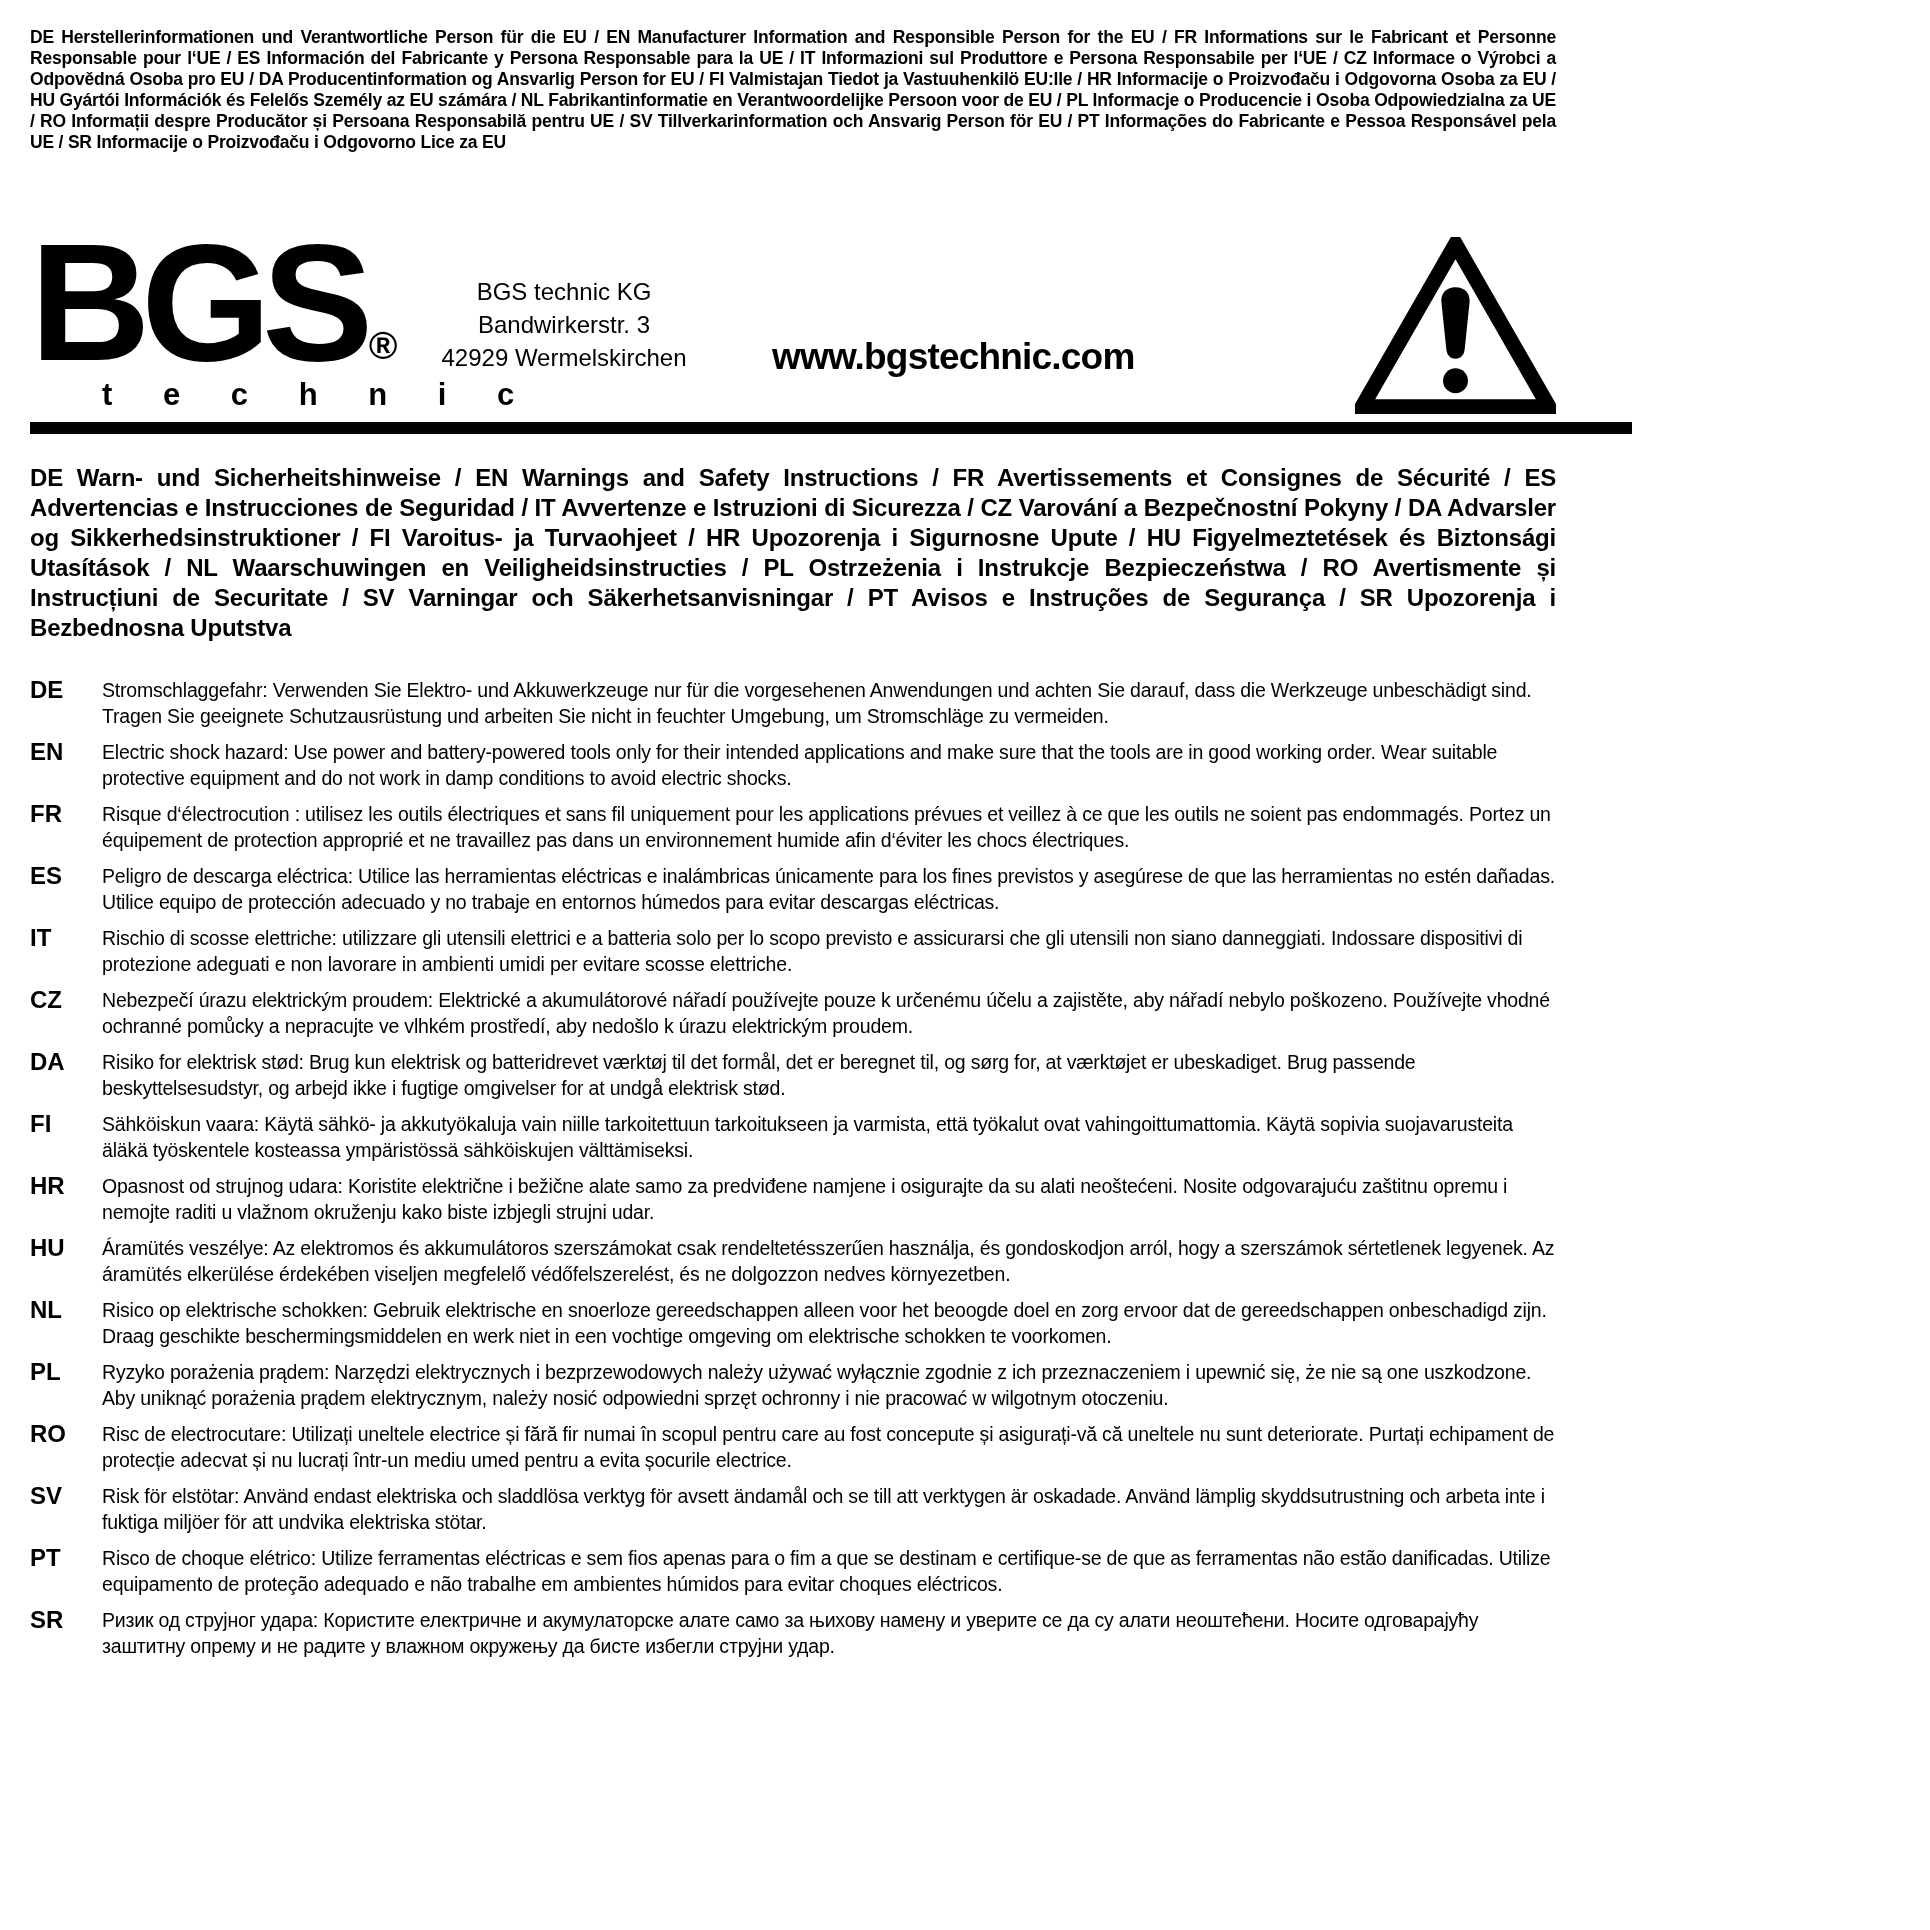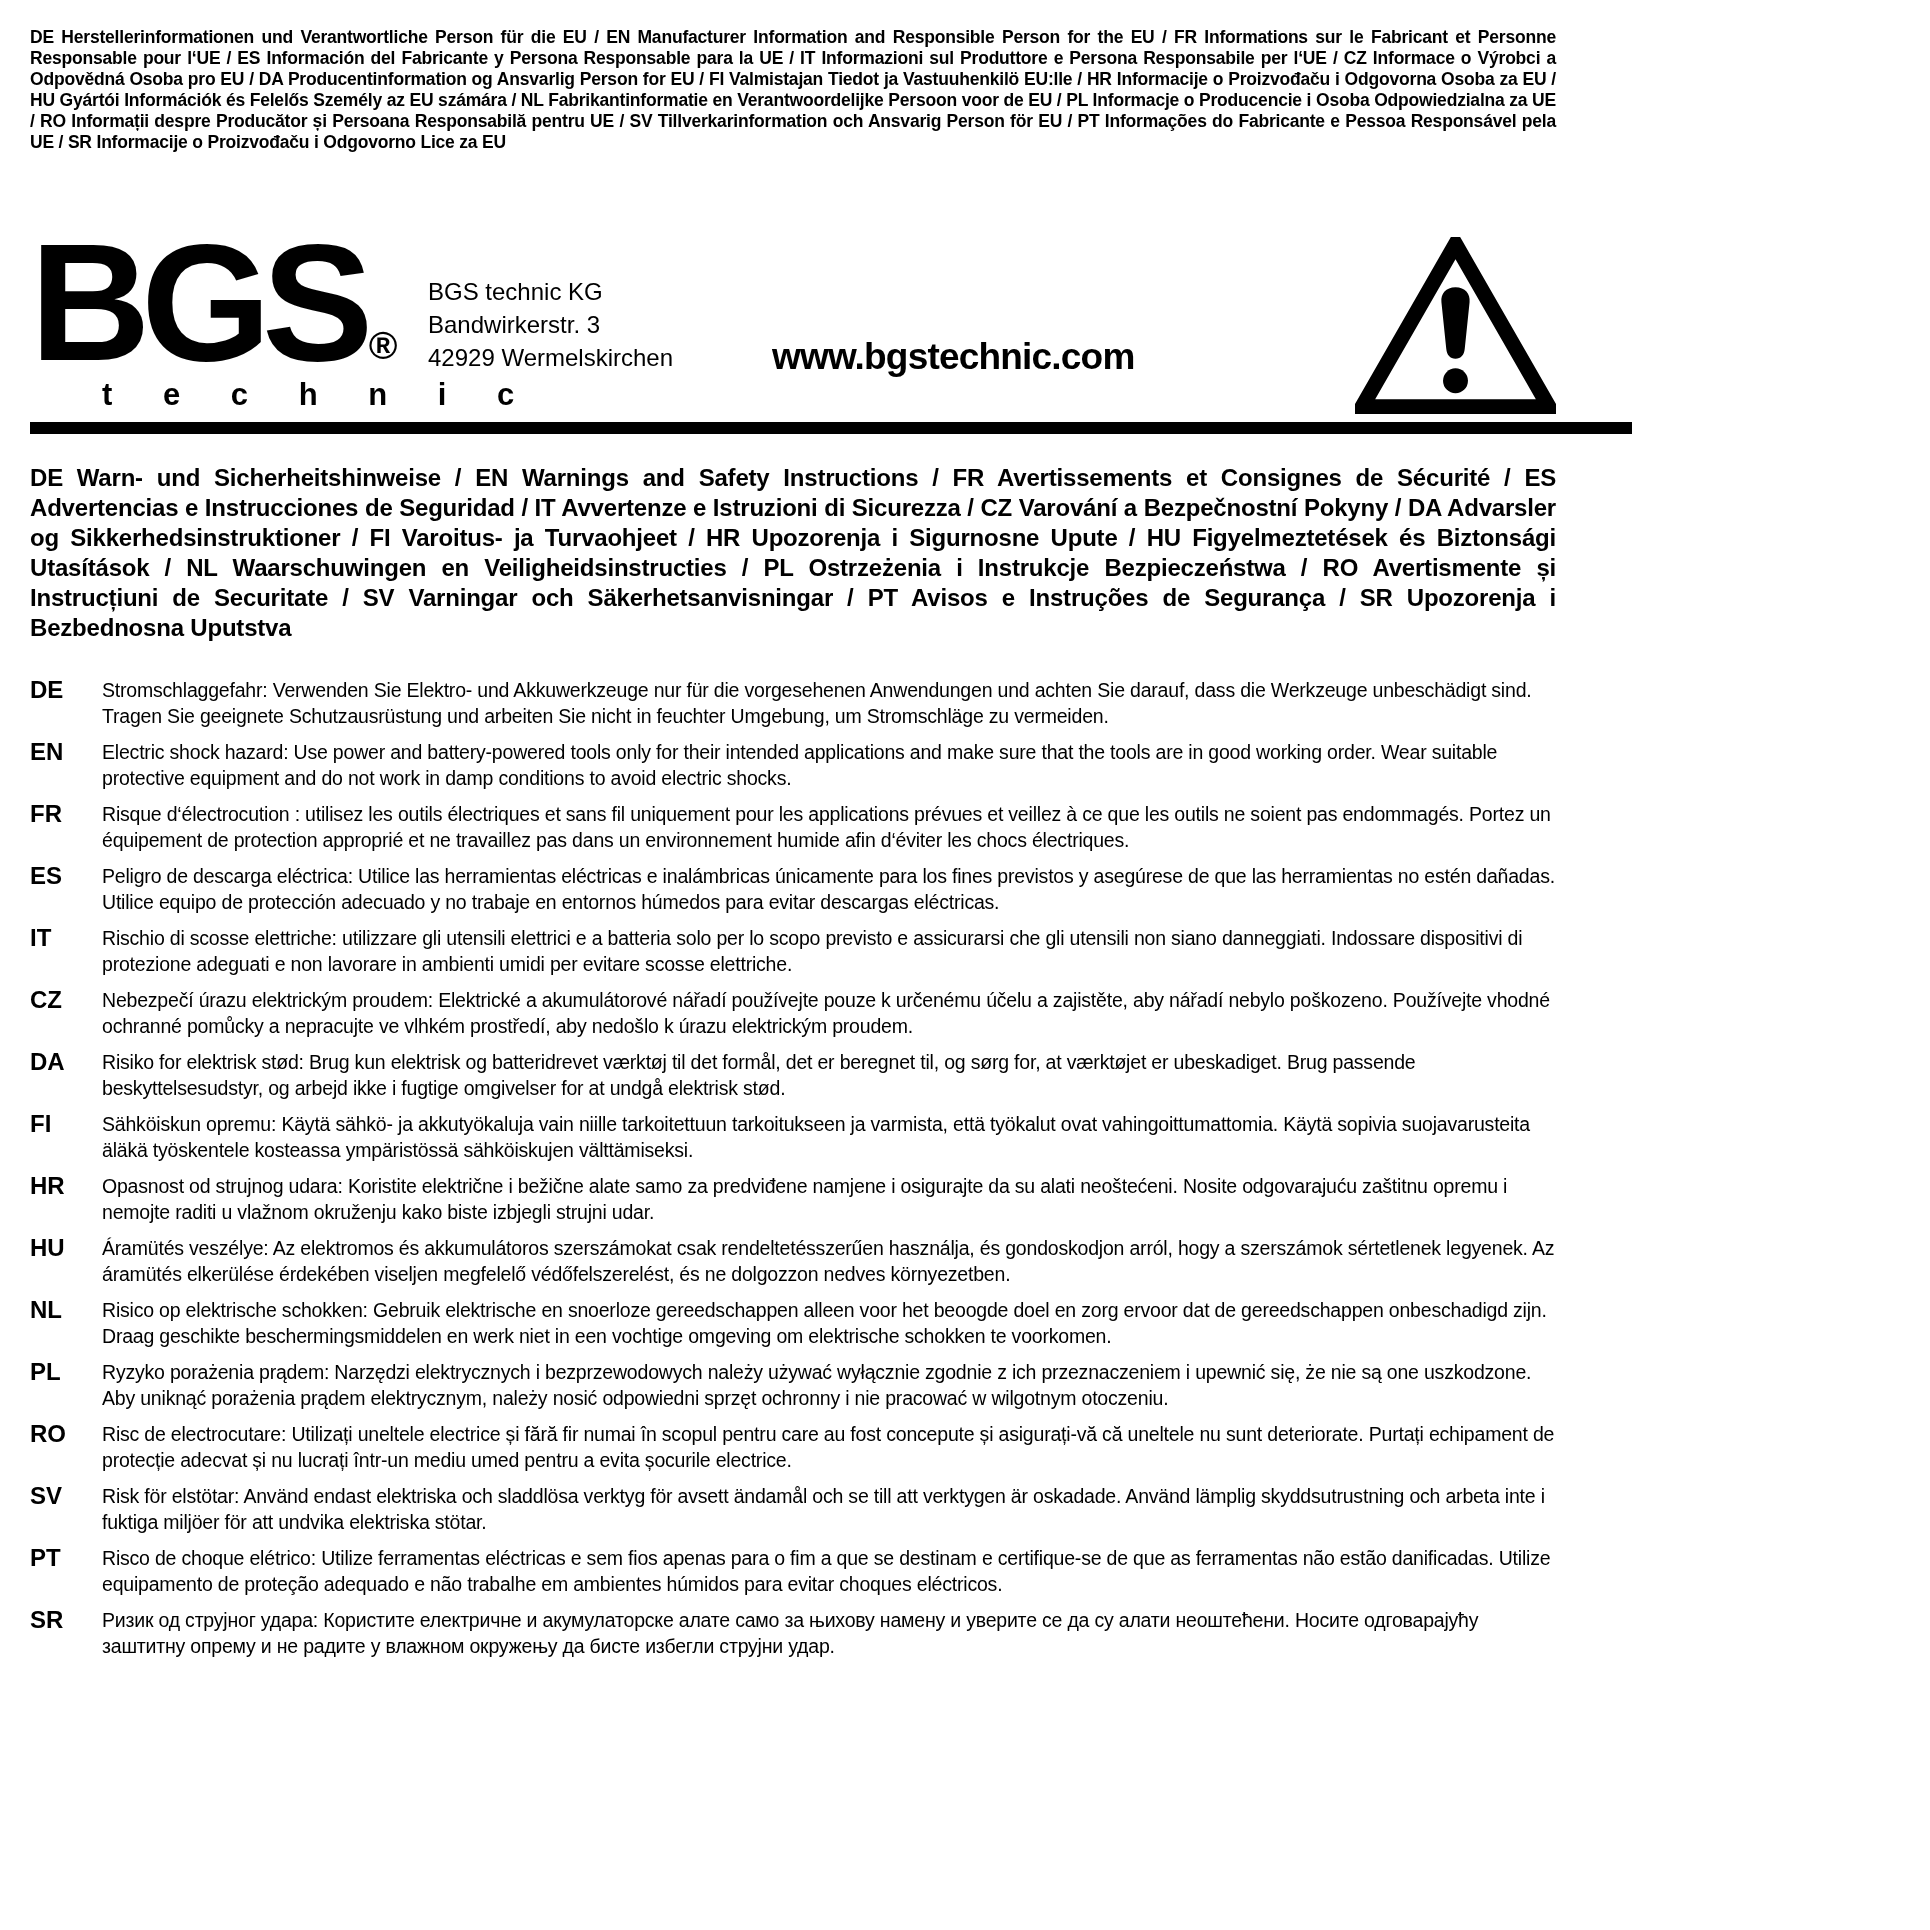--- a/index.html
+++ b/index.html
@@ -19,21 +19,21 @@
     letter-spacing: -0.2px; text-align: justify;
   }
   .company-row { display: flex; align-items: flex-start; margin-top: 86px; height: 182px; }
   .logo { width: 342px; flex: none; }
   .logo-main {
     display: flex; align-items: flex-end;
     font-weight: 700; font-size: 167px; line-height: 126px; letter-spacing: -9.3px;
   }
   .logo-reg { font-size: 39px; font-weight: 700; letter-spacing: 0; line-height: 39px; margin-left: 4.7px; margin-top: -1.6px; }
   .logo-sub { font-weight: 700; font-size: 31px; letter-spacing: 21px; margin-top: 12.5px; padding-left: 72px; white-space: nowrap; }
-  .addr { margin-top: 36px; margin-left: 56px; width: 272px; flex: none; font-size: 24px; line-height: 33px; }
+  .addr { margin-top: 36px; margin-left: 56px; width: 272px; flex: none; font-size: 24px; line-height: 33px; text-align: center; }
   .contact { margin-top: 36px; margin-left: 100px; width: 304px; flex: none; font-size: 24px; line-height: 33px; }
   .website { margin-top: 97px; margin-left: 72px; flex: none; font-weight: 700; font-size: 37px; letter-spacing: -0.8px; }
   .triangle { margin-left: auto; flex: none; margin-top: -1.6px; }
   .divider { height: 11.7px; background: #000; width: 1602px; margin-top: 1.6px; }
   .heading-para {
     margin-top: 29px;
     font-weight: 700; font-size: 24px; line-height: 30px;
     letter-spacing: -0.2px; text-align: justify;
   }
   .warnings { margin-top: 34px; }
@@ -103,21 +103,21 @@
     <div class="entry">
       <div class="code">CZ</div>
       <div class="text">Nebezpečí úrazu elektrickým proudem: Elektrické a akumulátorové nářadí používejte pouze k určenému účelu a zajistěte, aby nářadí nebylo poškozeno. Používejte vhodné ochranné pomůcky a nepracujte ve vlhkém prostředí, aby nedošlo k úrazu elektrickým proudem.</div>
     </div>
     <div class="entry">
       <div class="code">DA</div>
       <div class="text">Risiko for elektrisk stød: Brug kun elektrisk og batteridrevet værktøj til det formål, det er beregnet til, og sørg for, at værktøjet er ubeskadiget. Brug passende beskyttelsesudstyr, og arbejd ikke i fugtige omgivelser for at undgå elektrisk stød.</div>
     </div>
     <div class="entry">
       <div class="code">FI</div>
-      <div class="text">Sähköiskun opremu: Käytä sähkö- ja akkutyökaluja vain niille tarkoitettuun tarkoitukseen ja varmista, että työkalut ovat vahingoittumattomia. Käytä sopivia suojavarusteita äläkä työskentele kosteassa ympäristössä sähköiskujen välttämiseksi.</div>
+      <div class="text">Sähköiskun vaara: Käytä sähkö- ja akkutyökaluja vain niille tarkoitettuun tarkoitukseen ja varmista, että työkalut ovat vahingoittumattomia. Käytä sopivia suojavarusteita äläkä työskentele kosteassa ympäristössä sähköiskujen välttämiseksi.</div>
     </div>
     <div class="entry">
       <div class="code">HR</div>
       <div class="text">Opasnost od strujnog udara: Koristite električne i bežične alate samo za predviđene namjene i osigurajte da su alati neoštećeni. Nosite odgovarajuću zaštitnu opremu i nemojte raditi u vlažnom okruženju kako biste izbjegli strujni udar.</div>
     </div>
     <div class="entry">
       <div class="code">HU</div>
       <div class="text">Áramütés veszélye: Az elektromos és akkumulátoros szerszámokat csak rendeltetésszerűen használja, és gondoskodjon arról, hogy a szerszámok sértetlenek legyenek. Az áramütés elkerülése érdekében viseljen megfelelő védőfelszerelést, és ne dolgozzon nedves környezetben.</div>
     </div>
     <div class="entry">

